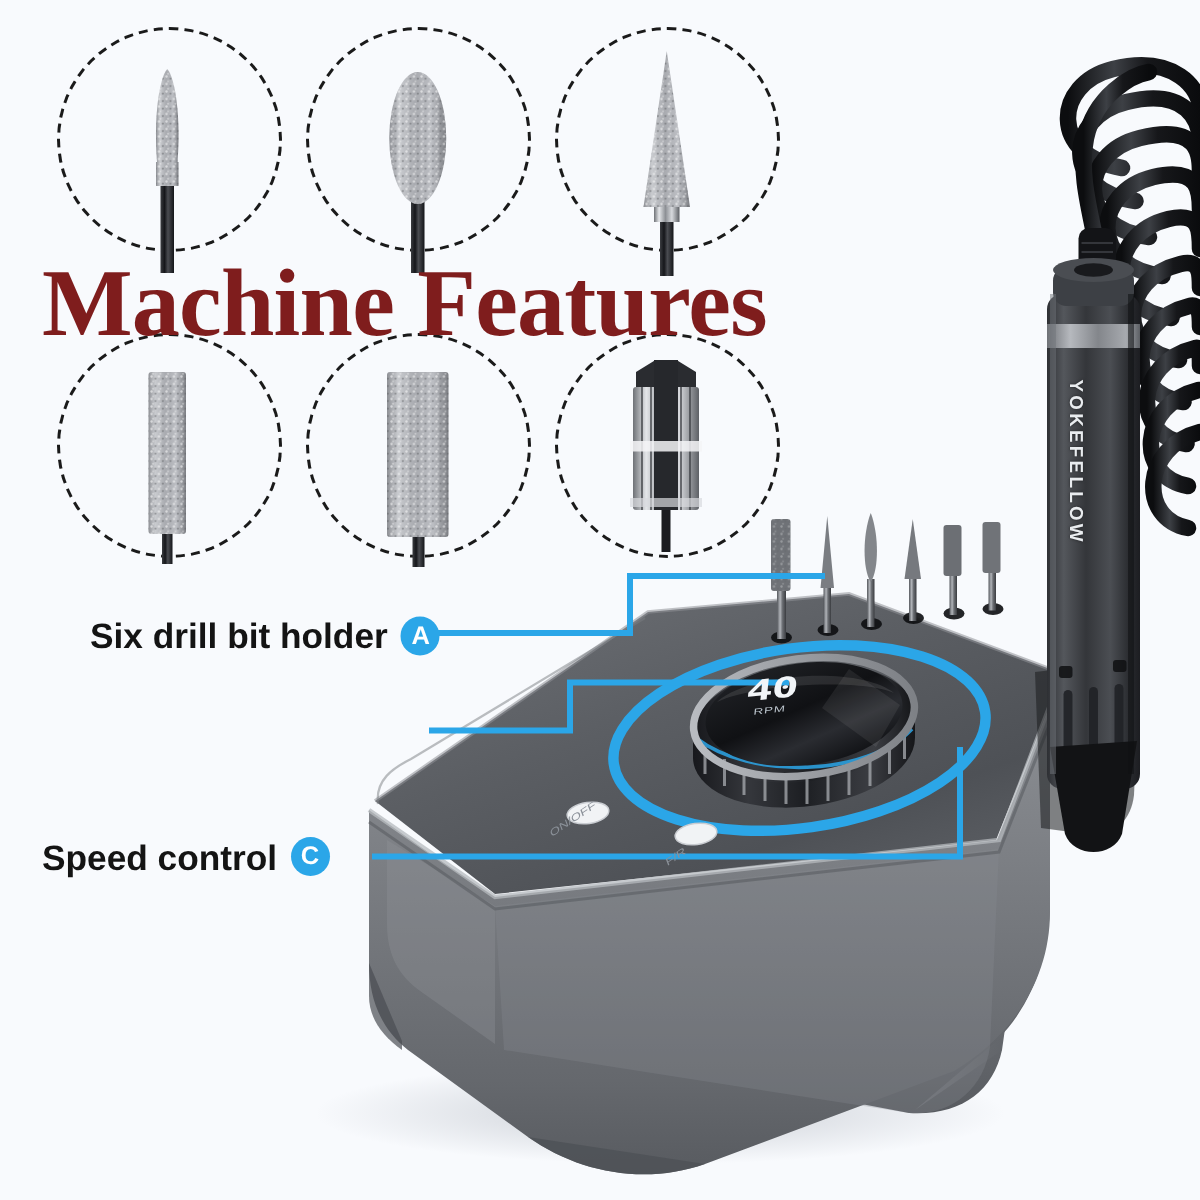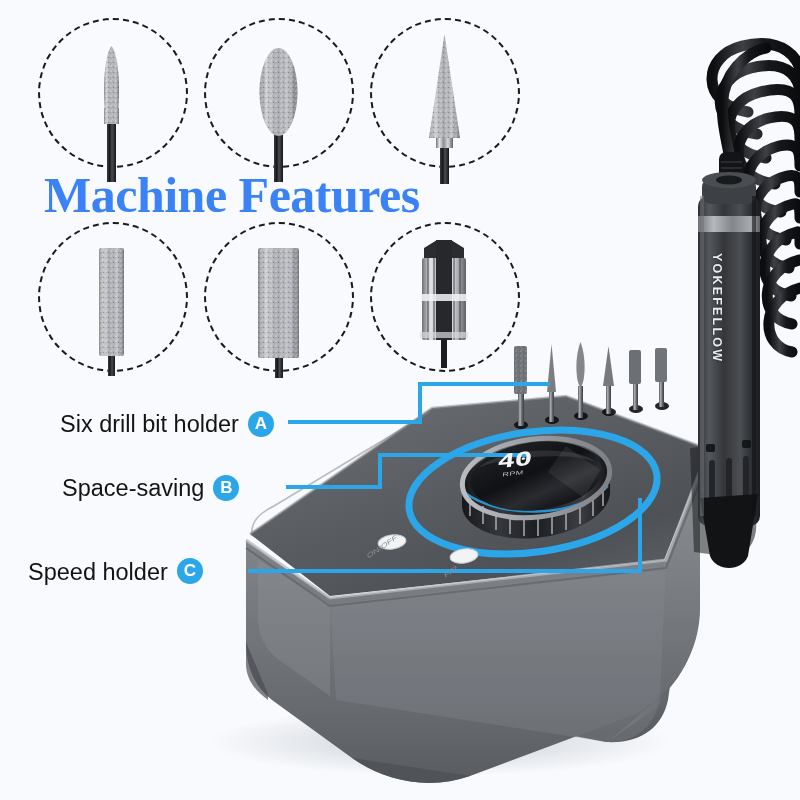--- a/index.html
+++ b/index.html
@@ -27,43 +27,44 @@
   .bit-circle {
     position: absolute;
     border-radius: 50%;
     border: 2px dashed #1a1a1a;
     box-sizing: border-box;
   }
 
   
   #title {
     position: absolute;
-    left: 44px;
+    left: 28px;
     top: 170px;
     font-family: "Liberation Serif", serif;
     font-weight: bold;
-    font-size: 50px;
+    font-size: 64px;
     letter-spacing: -0.5px;
-    color: #3b82f6;
+    color: #7f1d1d;
     white-space: nowrap;
     line-height: 1;
   }
 
   
   .callout {
     position: absolute;
     display: flex;
     align-items: center;
     white-space: nowrap;
   }
   .callout-text {
     font-size: 23.5px;
     color: #141414;
     text-align: right;
     line-height: 1.28;
+    font-weight: bold;
   }
   .badge {
     width: 26px;
     height: 26px;
     border-radius: 50%;
     background: #2ba6e8;
     color: #ffffff;
     font-size: 17px;
     font-weight: bold;
     display: flex;
@@ -477,25 +478,21 @@
   <div class="btn-label" id="label-onoff">ON/OFF</div>
   <div class="btn-label" id="label-fr">F/R</div>
 
   <div id="brand">YOKEFELLOW</div>
 
   <div class="callout" id="callout-a">
     <div class="callout-text">Six drill bit holder</div>
     <div class="badge">A</div>
   </div>
 
-  <div class="callout" id="callout-b">
-    <div class="callout-text">Space-saving</div>
-    <div class="badge">B</div>
-  </div>
 
   <div class="callout" id="callout-c">
     <div>
-      <div class="callout-text">Speed holder</div>
+      <div class="callout-text">Speed control</div>
     </div>
     <div class="badge">C</div>
   </div>
 
 </div>
 
 </body></html>

